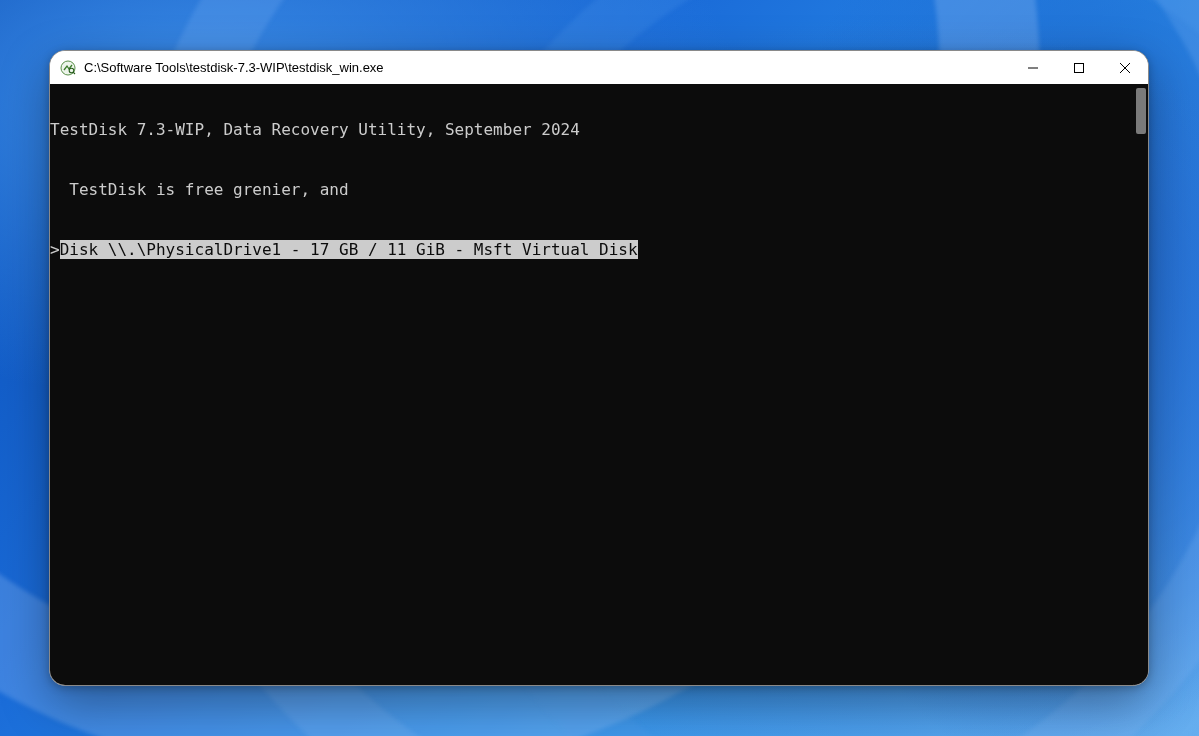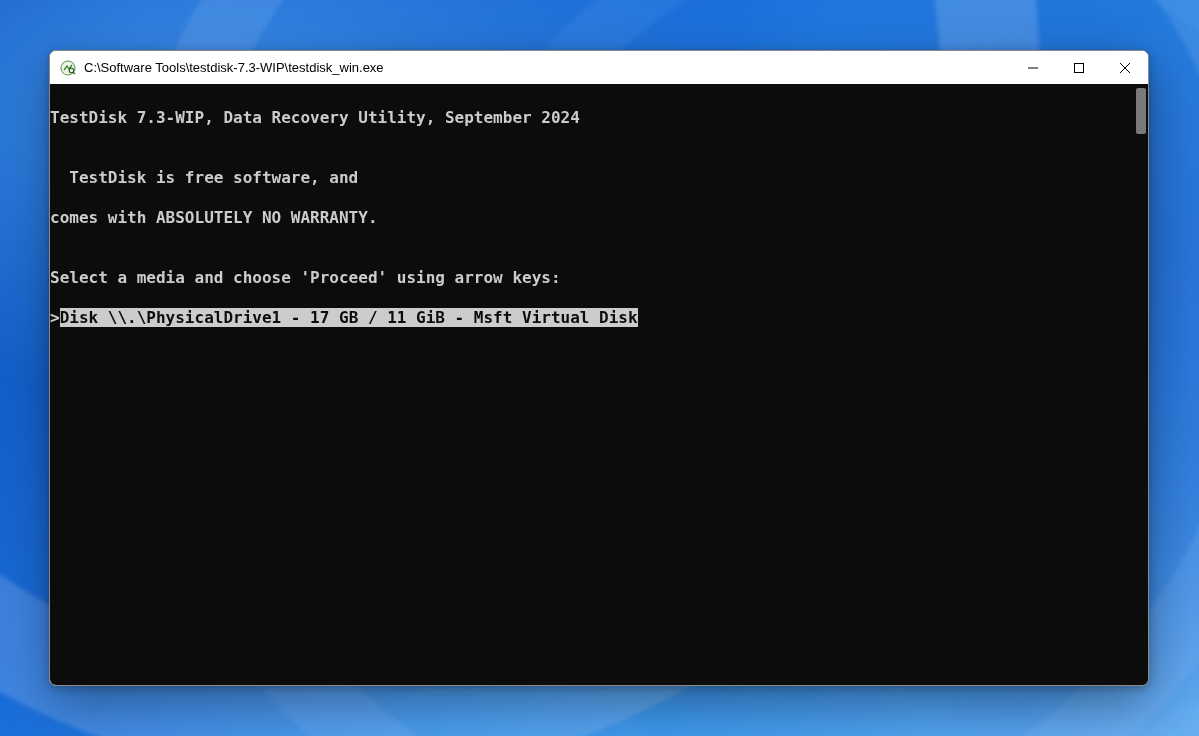--- a/index.html
+++ b/index.html
@@ -29,21 +29,21 @@
     .swirl.c { width: 1000px; height: 1000px; left: 420px; top: -120px; border-width: 55px; border-color: rgba(90,160,240,0.18); }
 
     .window {
       position: absolute;
       left: 49px;
       top: 50px;
       width: 1100px;
       height: 636px;
       background: #ffffff;
       border: 1px solid #8a8a8a;
-      border-radius: 7px;
+      border-radius: 16px;
       box-shadow: 0 18px 48px rgba(0,0,0,0.35), 0 2px 8px rgba(0,0,0,0.25);
       display: flex;
       flex-direction: column;
       overflow: hidden;
     }
     .titlebar {
       height: 33px;
       display: flex;
       align-items: center;
       background: #ffffff;
@@ -80,30 +80,29 @@
     .win-btn svg { display: block; }
 
     .client {
       flex: 1 1 auto;
       background: #0c0c0c;
       display: flex;
       overflow: hidden;
     }
     .terminal {
       flex: 1 1 auto;
-      padding: 4px 0 0 0;
+      padding: 16px 0 0 0;
       font-family: Consolas, "Lucida Console", monospace;
       font-size: 16px;
       line-height: 20px;
       letter-spacing: 0px;
       color: #cccccc;
       white-space: pre;
       overflow: hidden;
       position: relative;
-      font-weight: bold;
     }
     .line { padding-left: 0; }
     .sel { background: #cccccc; color: #0c0c0c; }
     .vscroll {
       width: 14px;
       flex: 0 0 auto;
       background: #0c0c0c;
       position: relative;
     }
     .thumb {
@@ -150,24 +149,22 @@
             <path d="M0 0 L10 10 M10 0 L0 10" stroke="#000" stroke-width="1"></path>
           </svg>
       </button>
     </div>
   </div>
 
   <div class="client">
     <div class="terminal">
 <div class="line">TestDisk 7.3-WIP, Data Recovery Utility, September 2024</div>
 <div class="line"></div>
-<div class="line">  TestDisk is free software, and</div>
-<div class="line">comes with ABSOLUTELY NO WARRANTY.</div>
+<div class="line">  TestDisk is free grenier, and</div>
 <div class="line"></div>
-<div class="line">Select a media and choose 'Proceed' using arrow keys:</div>
 <div class="line"><span>&gt;</span><span class="sel">Disk \\.\PhysicalDrive1 - 17 GB / 11 GiB - Msft Virtual Disk</span></div>
 <div class="line"></div>
 <div class="line"></div>
 <div class="line"></div>
 <div class="line"></div>
 <div class="line"></div>
 <div class="line"></div>
 <div class="line"></div>
 <div class="line"></div>
 <div class="line"></div>

